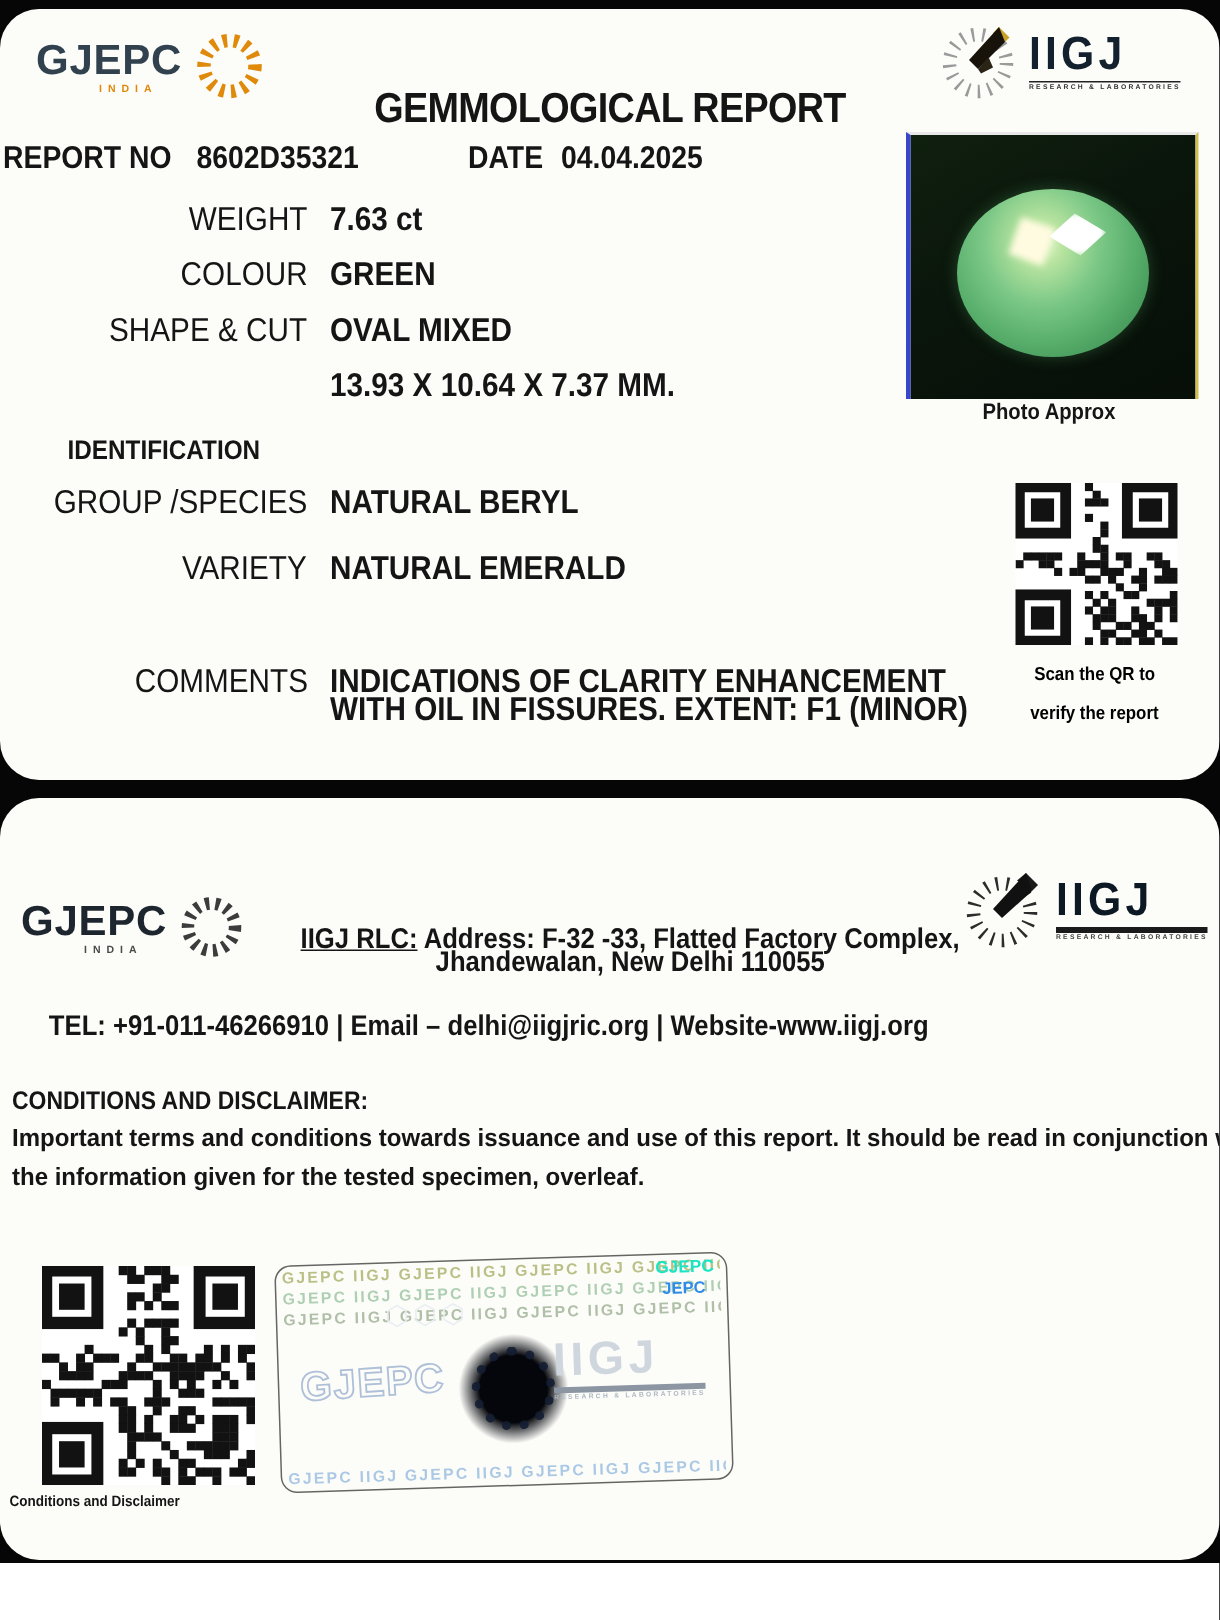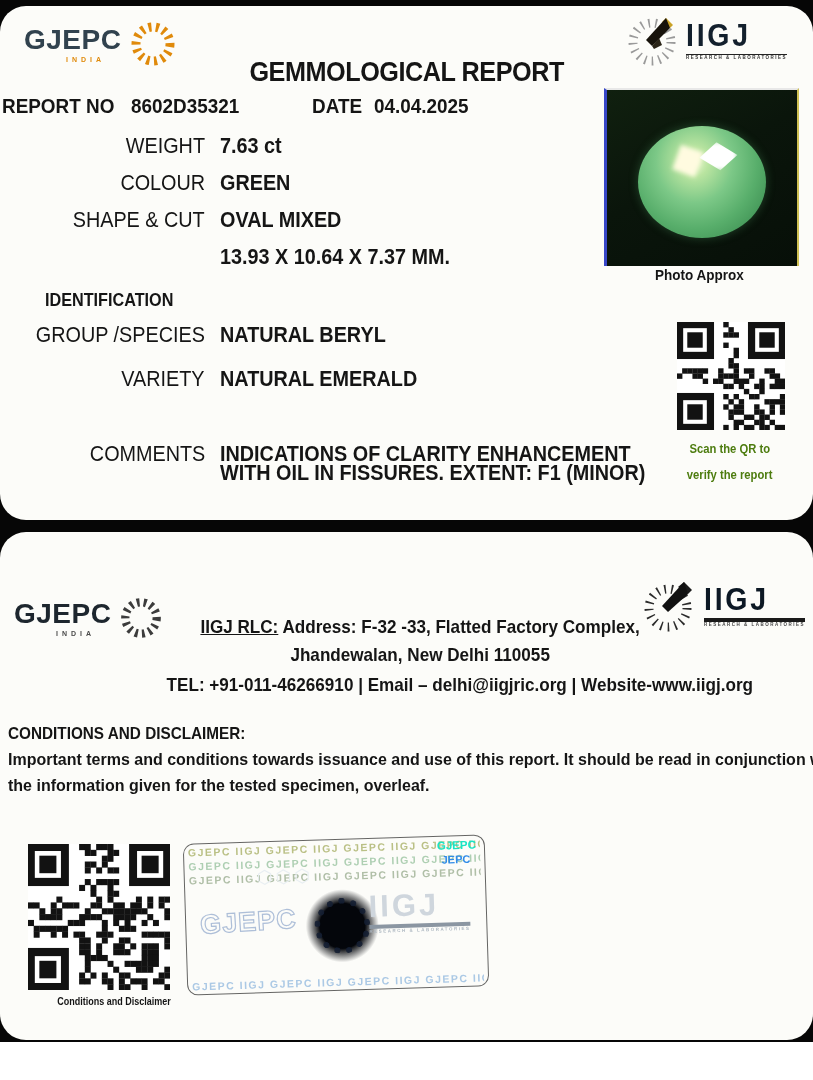--- a/index.html
+++ b/index.html
@@ -54,30 +54,30 @@
     background:radial-gradient(ellipse at 44% 32%, #eaf8cf 0%, #b9e4a0 14%, #7cc887 38%, #58ae6b 62%, #3f9154 85%, #357f49 100%);
     box-shadow:0 0 10px rgba(80,160,100,.35);}
   .gem-hl1{position:absolute;left:30%;top:20%;width:24px;height:26px;background:#fffbe0;filter:blur(2px);transform:rotate(20deg);}
   .gem-hl2{position:absolute;left:48%;top:15%;width:38px;height:28px;background:#ffffff;filter:blur(2px);
     clip-path:polygon(0 55%,45% 0,100% 45%,55% 100%);}
   .photo-caption{left:604px;top:260px;width:190px;text-align:center;font-size:15px;font-weight:700;}
 
   
   .qr{image-rendering:pixelated;}
   #qr1{left:677px;top:316px;width:108px;height:108px;}
-  .qr-cap{left:650px;width:160px;text-align:center;font-size:12.5px;font-weight:600;color:#4d7c0f;}
+  .qr-cap{left:650px;width:160px;text-align:center;font-size:12.5px;font-weight:600;color:#000000;}
 
   
   .addr{left:120px;width:600px;text-align:center;font-size:19px;font-weight:700;white-space:nowrap;}
   .addr .u{text-decoration:underline;}
-  .contact{left:0px;width:770px;text-align:right;font-size:19px;font-weight:700;white-space:nowrap;margin-left:16px;}
+  .contact{left:0px;width:770px;text-align:left;font-size:19px;font-weight:700;white-space:nowrap;}
   .disc-h{left:8px;top:192px;font-size:17px;font-weight:800;text-decoration:underline;}
   .disc-l{left:8px;width:805px;font-size:16.5px;font-weight:700;white-space:nowrap;}
   #qr2{left:28px;top:312px;width:142px;height:146px;}
-  .qr2-cap{left:31px;top:464px;width:166px;text-align:center;font-size:10px;font-weight:800;}
+  .qr2-cap{left:0;top:464px;width:166px;font-size:10px;font-weight:800;}
 
   
   .sticker{left:186px;top:308px;width:300px;height:150px;border-radius:10px;overflow:hidden;
     transform:rotate(-1.8deg);
     background-image:
       repeating-linear-gradient(115deg, rgba(80,120,210,.28) 0 6px, rgba(8,14,26,.12) 6px 20px),
       linear-gradient(100deg,#0b1220 0%,#142串647 0%,#15284a 35%,#3a62b8 48%,#101a2e 64%,#0b111e 100%);
     box-shadow:0 0 0 1px rgba(0,0,0,.6);}
   .stk-row{position:absolute;left:4px;right:4px;overflow:hidden;white-space:nowrap;
     font-size:10.5px;font-weight:800;letter-spacing:1.5px;}
@@ -314,21 +314,21 @@
     </div>
     <div class="wordblock">
       <span class="word" style="color:#0c1824;">IIGJ</span>
       <div class="subbar" style="border-top:4px solid #1a1a1a;color:#444;">RESEARCH &amp; LABORATORIES</div>
     </div>
   </div>
 
   <div class="abs addr" style="top:84px;">
     <span class="cxc"><span class="u">IIGJ RLC:</span><span> Address: F-32 -33, Flatted Factory Complex,</span></span>
   </div>
-  <div class="abs addr" style="top:112px;">
+  <div class="abs addr" style="top:99px;">
     <span class="cxc">Jhandewalan, New Delhi 110055</span>
   </div>
   <div class="abs contact" style="top:142px;">
     <span class="cxc">TEL: +91-011-46266910 | Email – delhi@iigjric.org | Website-www.iigj.org</span>
   </div>
 
   <div class="abs disc-h">
     <span class="cx">CONDITIONS AND DISCLAIMER:</span>
   </div>
   <div class="abs disc-l" style="top:218px;">

